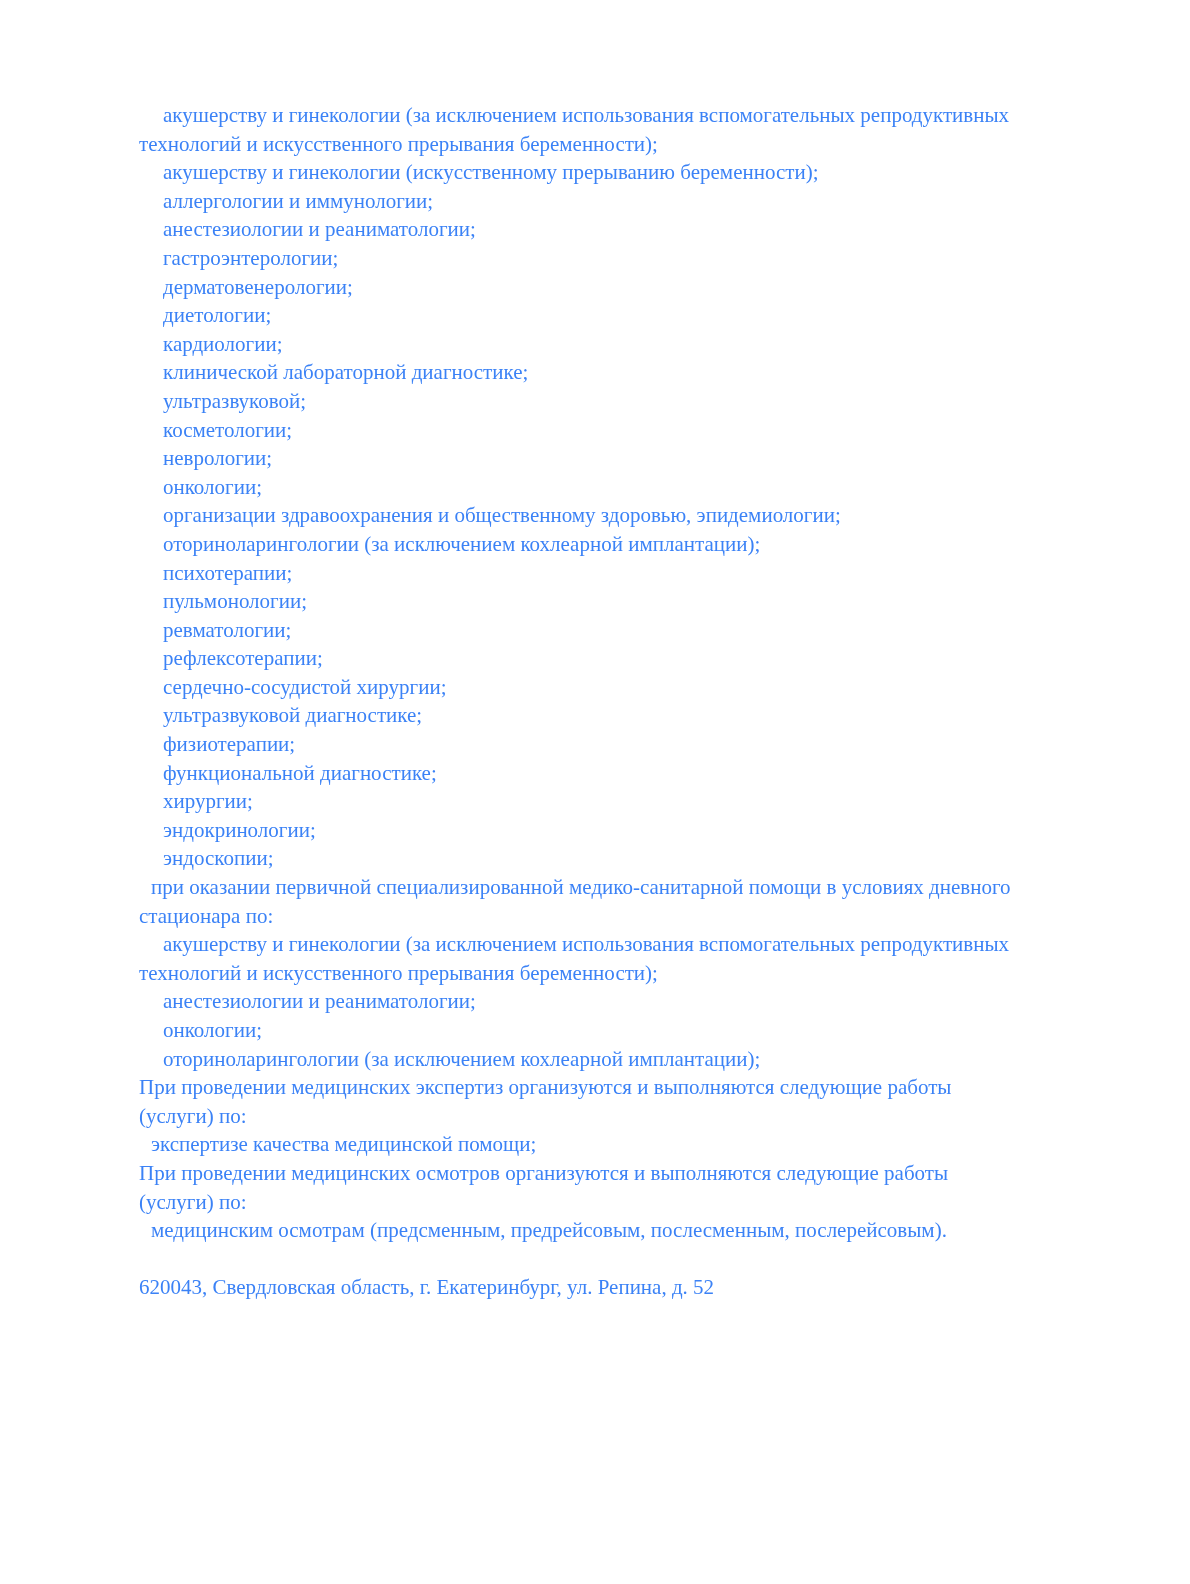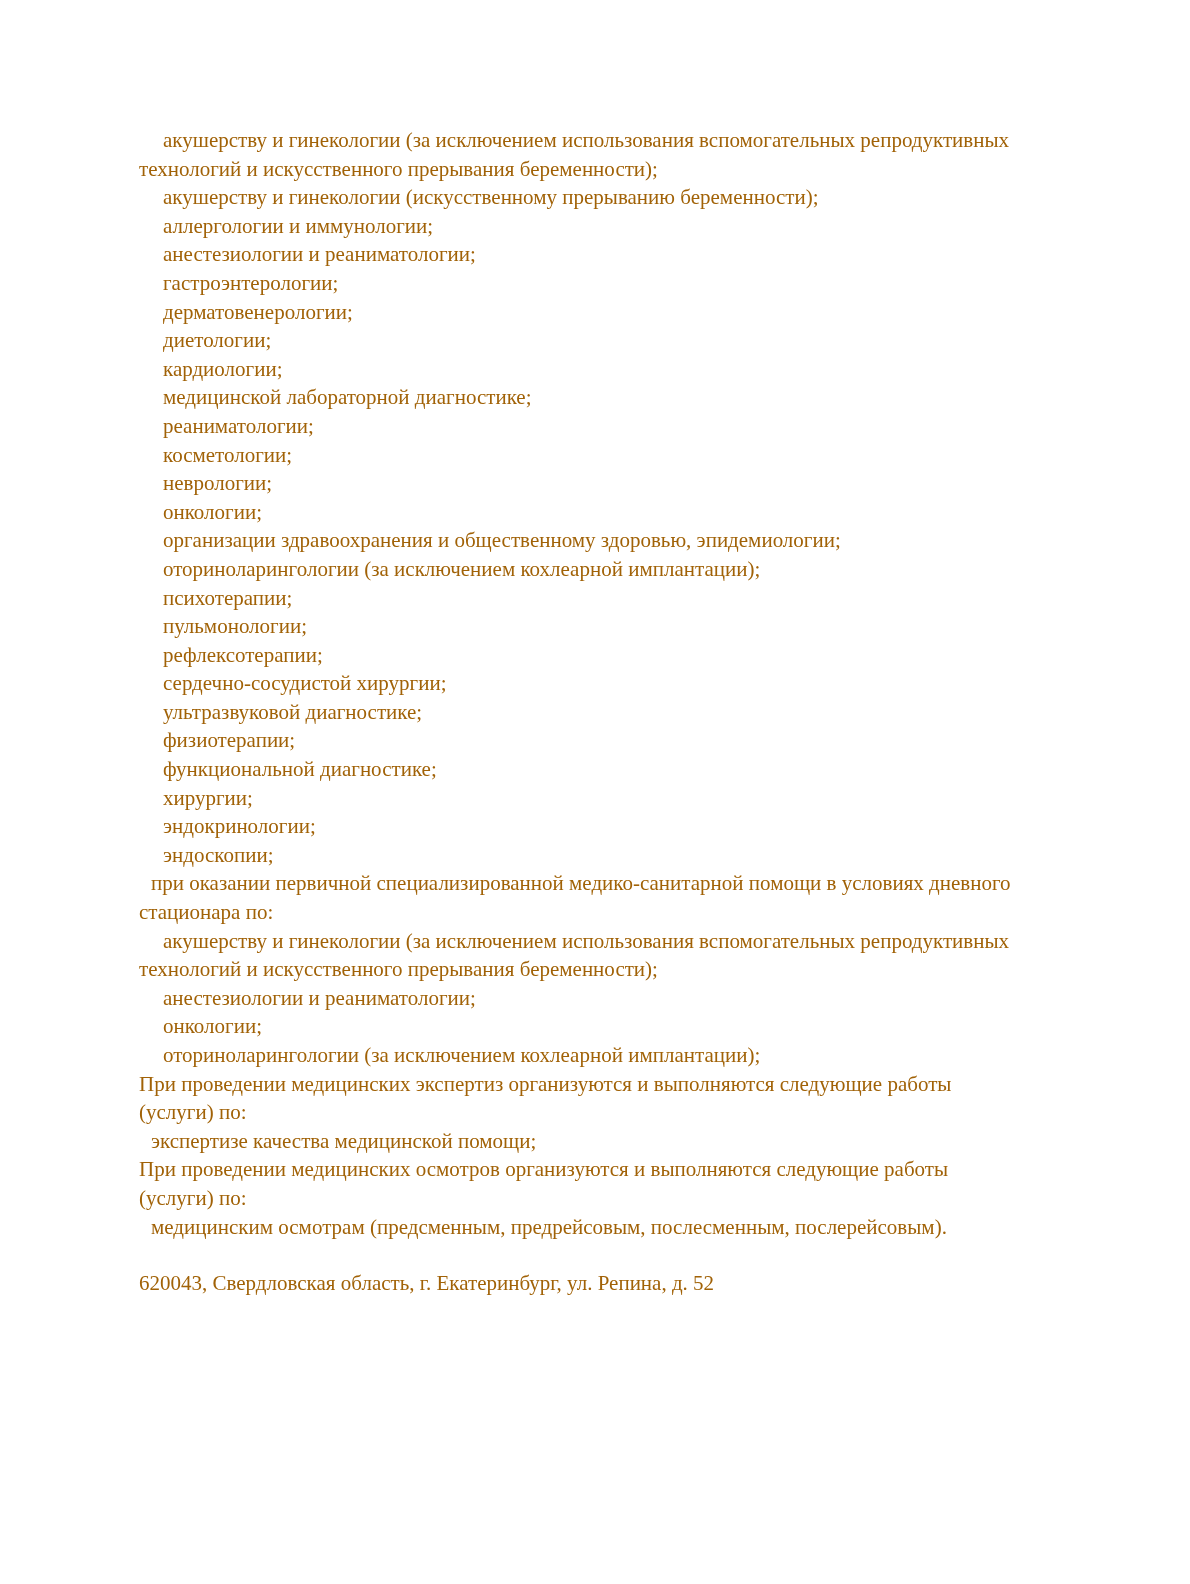--- a/index.html
+++ b/index.html
@@ -1,20 +1,20 @@
 <!DOCTYPE html>
 <html><head>
 <meta charset="utf-8">
 <style>
   html, body { margin: 0; padding: 0; background: #ffffff; }
   body { width: 1190px; height: 1584px; position: relative; overflow: hidden; }
   .page {
     position: absolute; left: 139px; top: 101px; width: 990px;
     font-family: "Liberation Serif", "DejaVu Serif", serif;
-    font-size: 21px; color: #a16207; line-height: 28.6px; margin-top: 25px;
+    font-size: 21px; color: #3b82f6; line-height: 28.6px;
   }
   .line { white-space: nowrap; }
   .ind2 { padding-left: 24px; }
   .ind1 { padding-left: 12px; }
   .ind0 { padding-left: 0; }
   .gap { height: 28px; }
 </style>
 </head>
 <body>
 
@@ -22,29 +22,30 @@
   <div id="lines">
       <div class="line ind2">акушерству и гинекологии (за исключением использования вспомогательных репродуктивных</div>
       <div class="line ind0">технологий и искусственного прерывания беременности);</div>
       <div class="line ind2">акушерству и гинекологии (искусственному прерыванию беременности);</div>
       <div class="line ind2">аллергологии и иммунологии;</div>
       <div class="line ind2">анестезиологии и реаниматологии;</div>
       <div class="line ind2">гастроэнтерологии;</div>
       <div class="line ind2">дерматовенерологии;</div>
       <div class="line ind2">диетологии;</div>
       <div class="line ind2">кардиологии;</div>
-      <div class="line ind2">медицинской лабораторной диагностике;</div>
-      <div class="line ind2">реаниматологии;</div>
+      <div class="line ind2">клинической лабораторной диагностике;</div>
+      <div class="line ind2">ультразвуковой;</div>
       <div class="line ind2">косметологии;</div>
       <div class="line ind2">неврологии;</div>
       <div class="line ind2">онкологии;</div>
       <div class="line ind2">организации здравоохранения и общественному здоровью, эпидемиологии;</div>
       <div class="line ind2">оториноларингологии (за исключением кохлеарной имплантации);</div>
       <div class="line ind2">психотерапии;</div>
       <div class="line ind2">пульмонологии;</div>
+      <div class="line ind2">ревматологии;</div>
       <div class="line ind2">рефлексотерапии;</div>
       <div class="line ind2">сердечно-сосудистой хирургии;</div>
       <div class="line ind2">ультразвуковой диагностике;</div>
       <div class="line ind2">физиотерапии;</div>
       <div class="line ind2">функциональной диагностике;</div>
       <div class="line ind2">хирургии;</div>
       <div class="line ind2">эндокринологии;</div>
       <div class="line ind2">эндоскопии;</div>
       <div class="line ind1">при оказании первичной специализированной медико-санитарной помощи в условиях дневного</div>
       <div class="line ind0">стационара по:</div>

